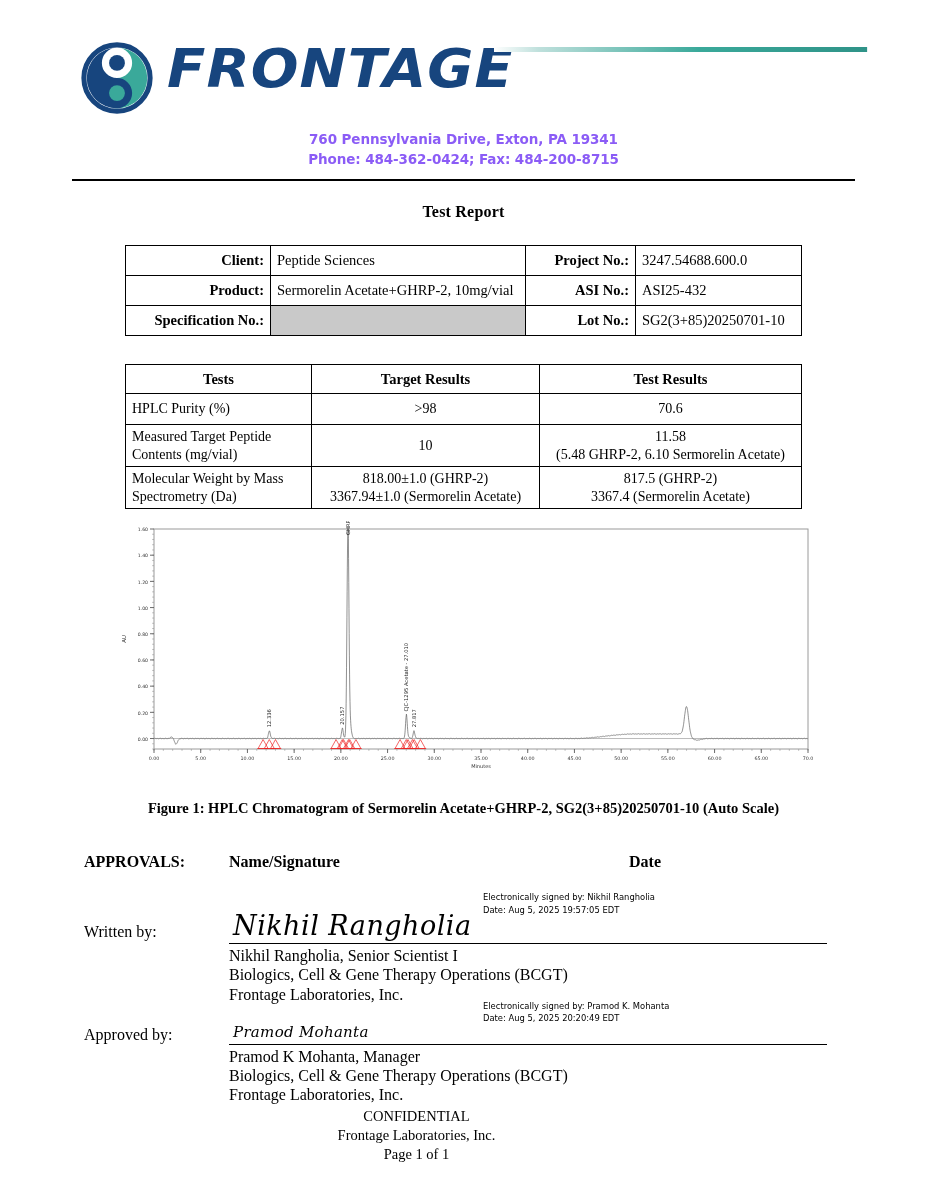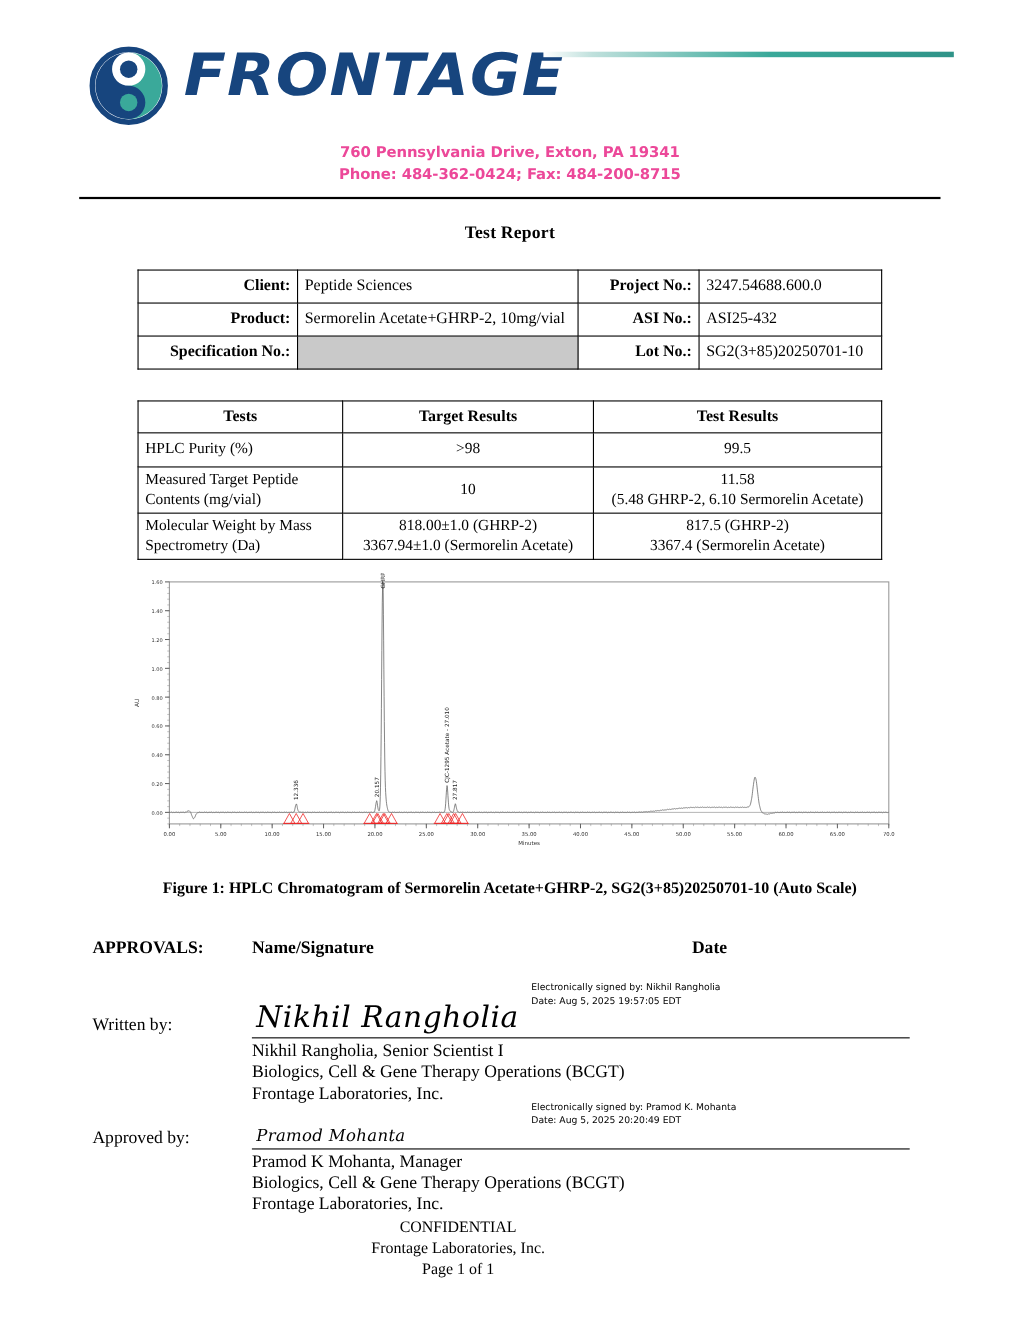--- a/index.html
+++ b/index.html
@@ -64,21 +64,21 @@
     width: 352px;
     background: linear-gradient(to right, #ffffff 0%, #bfe0dc 12%, #3aa99a 55%, #2f9388 100%);
     transform: scaleX(1.06);
     transform-origin: left center;
   }
   .address {
     margin-top: 14px;
     font-family: "DejaVu Sans", sans-serif;
     font-weight: bold;
     font-size: 13.5px;
-    color: #ec4899;
+    color: #8b5cf6;
     line-height: 1.45;
     letter-spacing: -0.1px;
   }
   .head-rule {
     margin: 10px 72px 0 72px;
     border-top: 2px solid #000;
   }
 
   
   .report-title {
@@ -279,21 +279,21 @@
       <tr>
         <th>Tests</th>
         <th>Target Results</th>
         <th>Test Results</th>
       </tr>
     </thead>
     <tbody>
       <tr>
         <td class="l" style="height:24px">HPLC Purity (%)</td>
         <td class="c">&gt;98</td>
-        <td class="c">99.5</td>
+        <td class="c">70.6</td>
       </tr>
       <tr>
         <td class="l two-line">
           <span>Measured Target Peptide Contents (mg/vial)</span>
         </td>
         <td class="c">10</td>
         <td class="c two-line">
           <div>11.58</div>
           <div>(5.48 GHRP-2, 6.10 Sermorelin Acetate)</div>
         </td>

